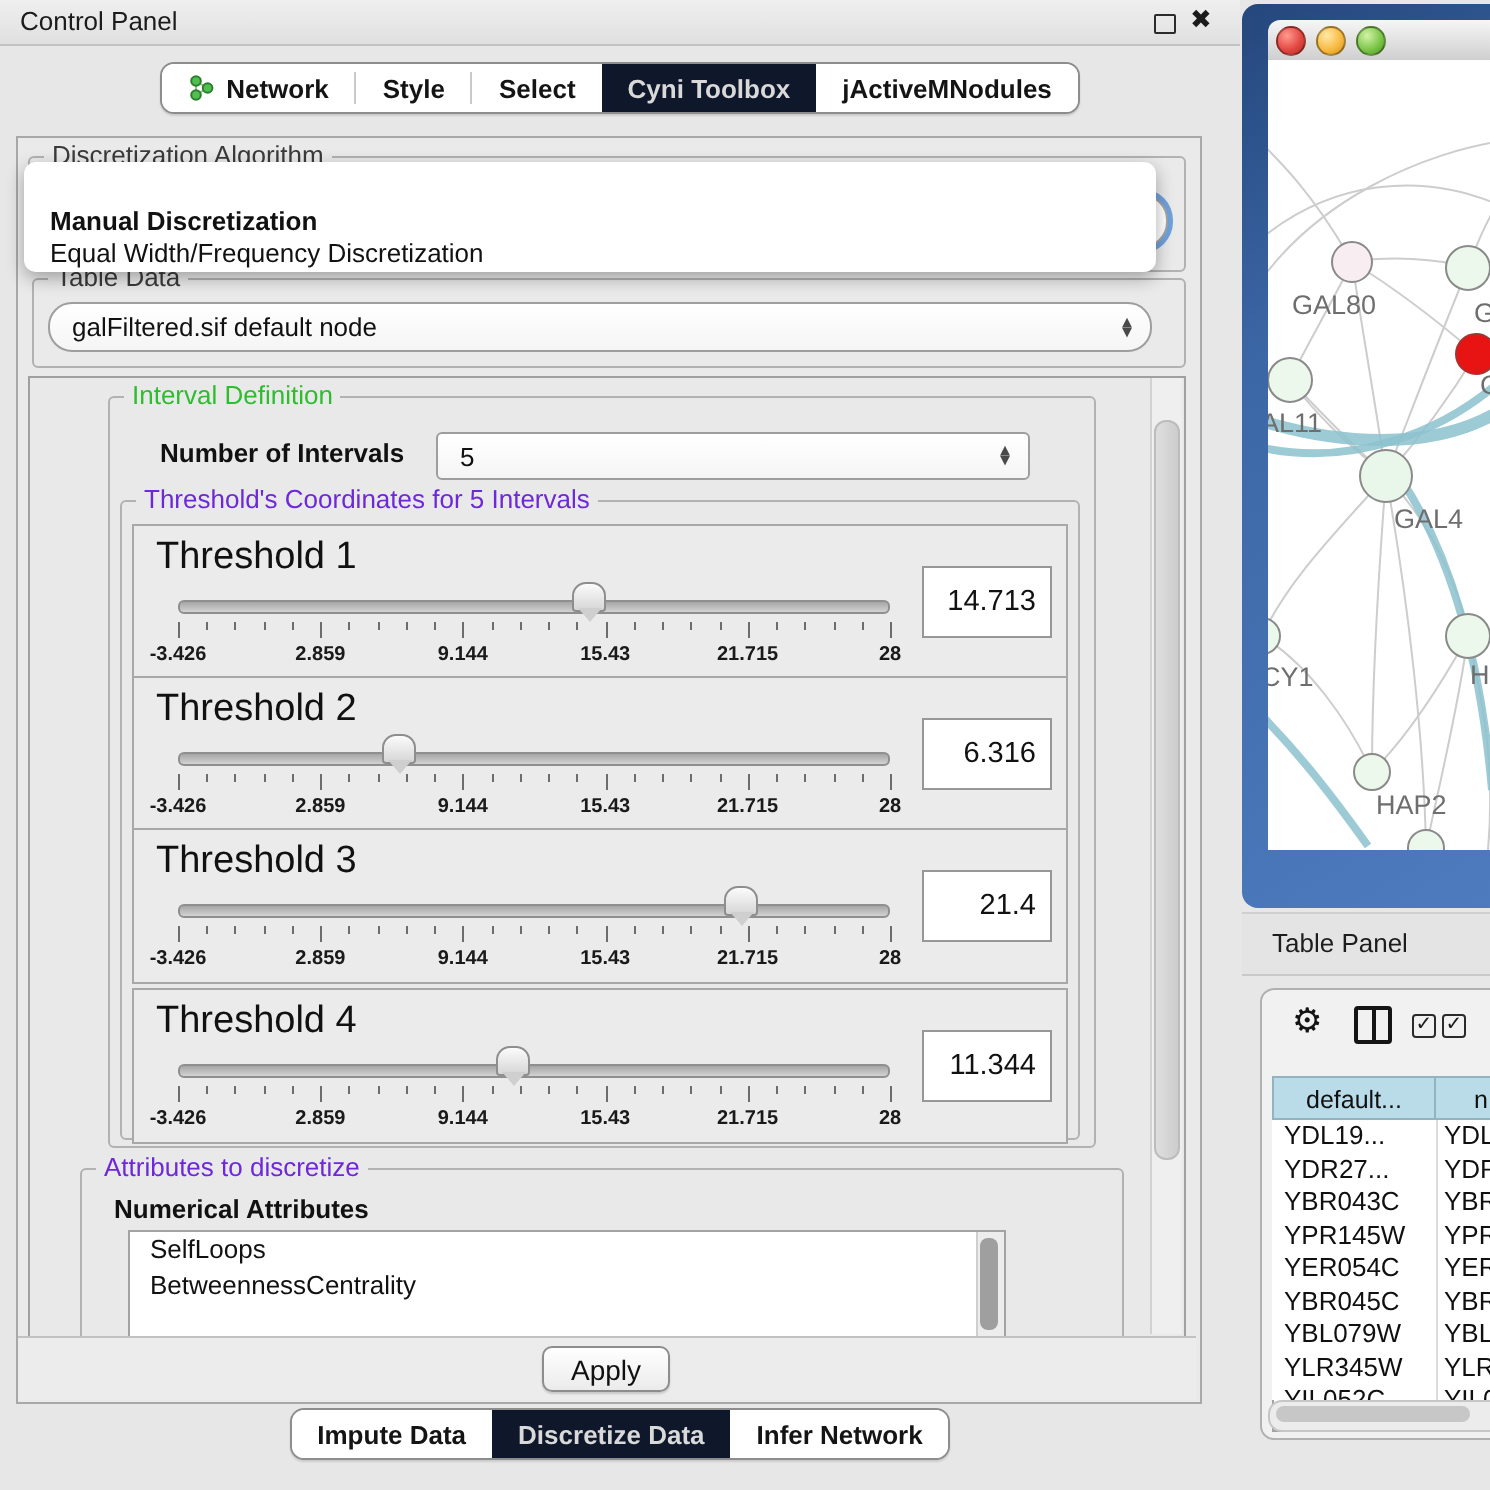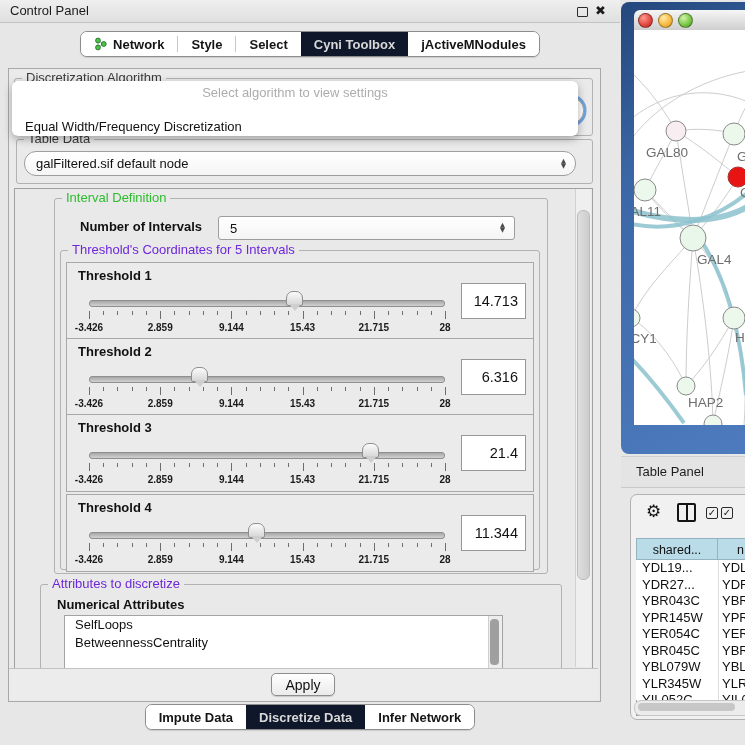--- a/index.html
+++ b/index.html
@@ -58,21 +58,21 @@
   #vscroll-thumb{left:577px;top:210px;width:11px;height:368px;border-radius:6px;
     background:linear-gradient(90deg,#dedede,#cdcdcd);border:1px solid #bcbcbc}
 
   #grp-interval{left:54px;top:198px;width:492px;height:374px}
   .legend-in{background:#e9e9e9}
   #noi-label{left:80px;top:219px;font-size:13px;font-weight:700}
   #noi-combo{left:218px;top:216px;width:295px;height:22px;border-radius:3px}
 
   #grp-thresh{left:60px;top:250px;width:478px;height:318px}
   .threshold{position:absolute;left:66px;width:466px;height:76px;background:#ebebeb;border:1px solid #a8a8a8}
-  .th-label{position:absolute;left:11px;top:5px;font-size:13px;font-weight:700}
+  .th-label{position:absolute;left:11px;top:5px;font-size:19px;font-weight:400}
   .slider{position:absolute;left:22px;top:22px;width:356px;height:50px}
   .track{position:absolute;left:0;right:0;top:15px;height:5px;border-radius:3px;
     background:linear-gradient(#a6a6a6,#d2d2d2);border:1px solid #8f8f8f}
   .handle{position:absolute;top:6px;width:15px;height:13px;z-index:2;
     background:linear-gradient(#fbfbfb,#d6d6d6);border:1px solid #8e8e8e;border-radius:7px 7px 2px 2px}
   .handle::after{content:"";position:absolute;left:1.5px;top:12px;width:0;height:0;
     border-left:6px solid transparent;border-right:6px solid transparent;border-top:7px solid #cfcfcf}
   .ticks{position:absolute;left:0;right:0;top:26px;height:9px}
   .ticks i{position:absolute;top:0;width:1px;height:4px;background:#6d6d6d}
   .ticks i.major{height:8px}
@@ -186,21 +186,21 @@
     <span class="legend gray">Discretization Algorithm</span>
   </div>
   <div class="abs" id="algo-combo">
     <span class="spinner">
         <span>▲</span>
         <span>▼</span>
       </span>
   </div>
 
   <div class="abs" id="popup">
-    <div class="abs" id="popup-hint">Select algorithm to view settings</div>
+    <div class="abs popup-opt" id="popup-opt-0">Manual Discretization</div>
     <div class="abs popup-opt" id="popup-opt-1">Equal Width/Frequency Discretization</div>
   </div>
 
   <div class="group" id="grp-td">
     <span class="legend gray">Table Data</span>
   </div>
   <div class="combo" id="combo-td">
     <span class="txt">galFiltered.sif default node</span>
     <span class="spinner">
         <span>▲</span>
@@ -489,21 +489,21 @@
     <span class="abs" id="tp-title">Table Panel</span>
   </div>
   <div class="abs" id="tablecard"></div>
   <span class="abs" id="gear-ico">⚙</span>
   <span class="abs" id="col-ico"></span>
   <span class="abs chk" id="chk1">✓</span>
   <span class="abs chk" id="chk2">✓</span>
 
   <div class="abs" id="tableframe"></div>
   <div class="abs" id="thead">
-    <div class="th-cell" id="th-c1">shared...</div>
+    <div class="th-cell" id="th-c1">default...</div>
     <div class="th-cell" id="th-c2">n</div>
   </div>
   <div class="abs" id="tbody">
       <div class="trow">
         <span class="c1">YDL19...</span>
         <span class="c2">YDL1</span>
       </div>
       <div class="trow">
         <span class="c1">YDR27...</span>
         <span class="c2">YDR2</span>

